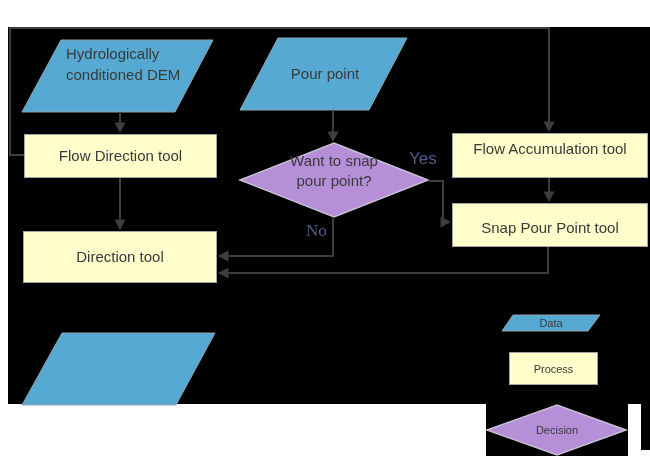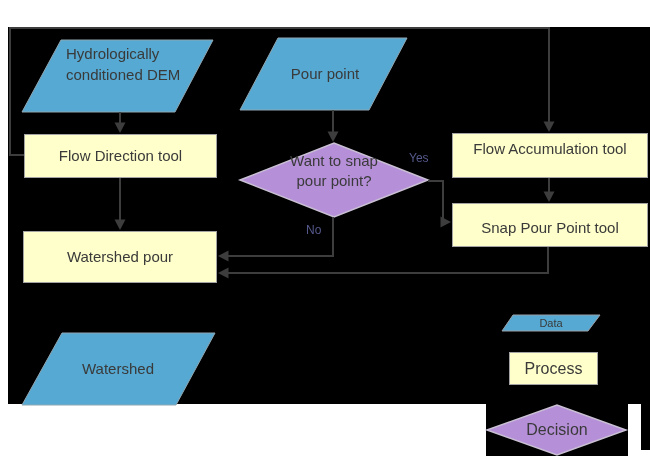--- a/index.html
+++ b/index.html
@@ -15,24 +15,24 @@
     position:absolute; background:#ffffcb; border:1px solid #a3a3a3;
     box-sizing:border-box; z-index:2;
   }
   .lbl {
     position:absolute; z-index:4; color:#3a3a3a; font-size:15px;
     display:flex; align-items:center; justify-content:center;
     text-align:center; line-height:20px;
   }
   .lbl-left { display:block; text-align:left; line-height:21px; }
   .edge-lbl {
-    position:absolute; z-index:4; font-size:12px; color:#55598c;
+    position:absolute; z-index:4; font-size:17px; color:#55598c;
     line-height:13px;
   }
-  .legend-lbl { font-size:16px; }
+  .legend-lbl { font-size:11px; }
   .legend-lbl-sm { font-size:11px; }
 </style>
 </head>
 <body>
 
 <div id="stage">
 
   <div class="blackzone" style="left:8px; top:27px; width:642px; height:377px;"></div>
   <div class="blackzone" style="left:486px; top:404px; width:142px; height:52px;"></div>
   <div class="blackzone" style="left:641px; top:404px; width:9px; height:46px;"></div>
@@ -74,23 +74,22 @@
       <path d="M218 273 L228.5 267.5 L228.5 278.5 Z"></path>
     </g>
   </svg>
 
   <div class="lbl lbl-left" style="left:66px; top:43px; width:150px; height:66px;">Hydrologically conditioned DEM</div>
   <div class="lbl" style="left:250px; top:38px; width:150px; height:72px;">Pour point</div>
   <div class="lbl" style="left:24px; top:134px; width:193px; height:44px;">Flow Direction tool</div>
   <div class="lbl" style="left:452px; top:133px; width:196px; height:32px;">Flow Accumulation tool</div>
   <div class="lbl" style="left:278px; top:134px; width:112px; height:74px;">Want to snap pour point?</div>
   <div class="lbl" style="left:452px; top:203px; width:196px; height:50px;">Snap Pour Point tool</div>
-  <div class="lbl" style="left:23px; top:231px; width:194px; height:52px;">Watershed pour</div>
-  <div class="lbl" style="left:30px; top:333px; width:176px; height:72px;">Watershed</div>
+  <div class="lbl" style="left:23px; top:231px; width:194px; height:52px;">Direction tool</div>
 
   <div class="edge-lbl" style="left:409px; top:152px;">Yes</div>
-  <div class="edge-lbl" style="left:306px; top:224px;">No</div>
+  <div class="edge-lbl" style="left:306px; top:224px;font-family:Liberation Serif, serif;">No</div>
 
   <div class="lbl legend-lbl-sm" style="left:502px; top:314px; width:98px; height:17px;">Data</div>
   <div class="lbl legend-lbl" style="left:509px; top:352px; width:89px; height:33px;">Process</div>
   <div class="lbl legend-lbl" style="left:487px; top:405px; width:140px; height:50px;">Decision</div>
 
 </div>
 
 </body></html>

